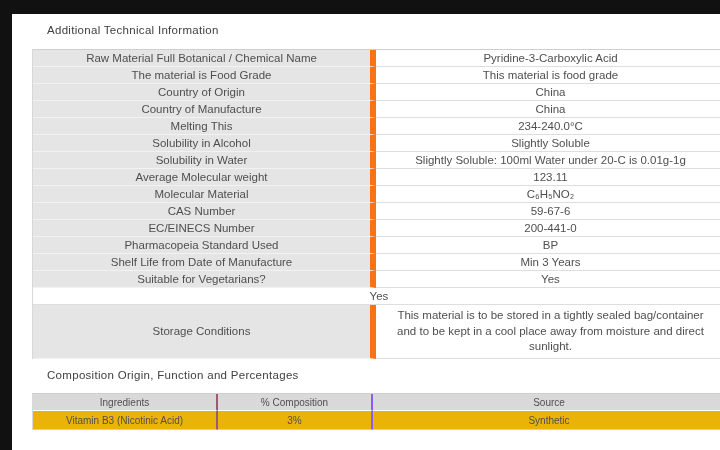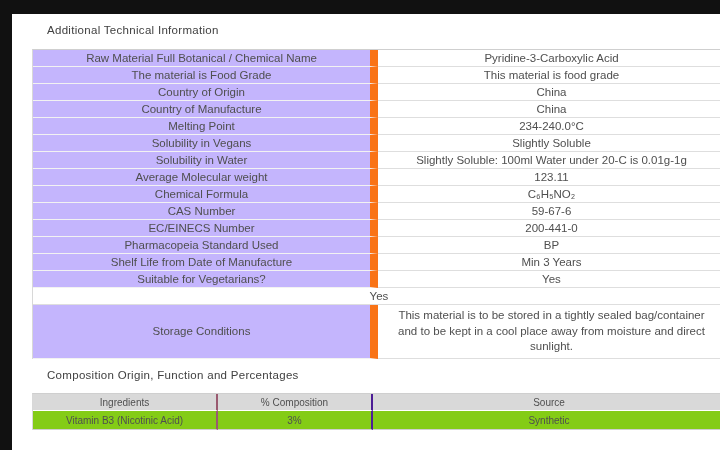--- a/index.html
+++ b/index.html
@@ -34,22 +34,22 @@
   .trow.tall{height:54px;}
   .tcell{
     display:flex;align-items:center;justify-content:center;
     font-size:11.5px;
     text-align:center;
     color:#4f4f4f;
     line-height:1.25;
   }
   .tlabel{
     width:337px;flex:0 0 337px;
-    background:#c4b5fd;
-    border-right:8px solid #f97316;
+    background:#e5e5e5;
+    border-right:6px solid #f97316;
     border-bottom:1px solid #f2f2f2;
   }
   .tvalue{
     flex:1 1 auto;
     background:#ffffff;
     border-bottom:1px solid #dedede;
     padding:0 14px;
   }
   .trow.tall .tvalue{line-height:1.35;}
   
@@ -60,24 +60,24 @@
     border-left:1px solid #d8d8d8;
   }
   .trow2{display:flex;}
   .trow2.head{height:17px;}
   .trow2.data{height:19px;}
   .c{
     display:flex;align-items:center;justify-content:center;
     font-size:10px;text-align:center;color:#4f4f4f;
   }
   .c1{width:183px;flex:0 0 183px;border-right:2px solid #9a5a70;}
-  .c2{width:153px;flex:0 0 153px;border-right:2px solid #4c1d95;}
+  .c2{width:153px;flex:0 0 153px;border-right:2px solid #8b5cf6;}
   .c3{flex:1 1 auto;}
   .trow2.head .c{background:#d9d9d9;border-bottom:1px solid #ffffff;}
-  .trow2.data .c{background:#84cc16;border-bottom:1px solid #cfcfcf;}
+  .trow2.data .c{background:#eab308;border-bottom:1px solid #cfcfcf;}
 </style>
 </head>
 <body>
 
 <div class="page">
 
   <div class="section-title">Additional Technical Information</div>
 
   <div class="tbl">
     <div class="trow">
@@ -90,37 +90,37 @@
     </div>
     <div class="trow">
       <div class="tcell tlabel">Country of Origin</div>
       <div class="tcell tvalue">China</div>
     </div>
     <div class="trow">
       <div class="tcell tlabel">Country of Manufacture</div>
       <div class="tcell tvalue">China</div>
     </div>
     <div class="trow">
-      <div class="tcell tlabel">Melting Point</div>
+      <div class="tcell tlabel">Melting This</div>
       <div class="tcell tvalue">234-240.0°C</div>
     </div>
     <div class="trow">
-      <div class="tcell tlabel">Solubility in Vegans</div>
+      <div class="tcell tlabel">Solubility in Alcohol</div>
       <div class="tcell tvalue">Slightly Soluble</div>
     </div>
     <div class="trow">
       <div class="tcell tlabel">Solubility in Water</div>
       <div class="tcell tvalue">Slightly Soluble: 100ml Water under 20-C is 0.01g-1g</div>
     </div>
     <div class="trow">
       <div class="tcell tlabel">Average Molecular weight</div>
       <div class="tcell tvalue">123.11</div>
     </div>
     <div class="trow">
-      <div class="tcell tlabel">Chemical Formula</div>
+      <div class="tcell tlabel">Molecular Material</div>
       <div class="tcell tvalue">C₆H₅NO₂</div>
     </div>
     <div class="trow">
       <div class="tcell tlabel">CAS Number</div>
       <div class="tcell tvalue">59-67-6</div>
     </div>
     <div class="trow">
       <div class="tcell tlabel">EC/EINECS Number</div>
       <div class="tcell tvalue">200-441-0</div>
     </div>

